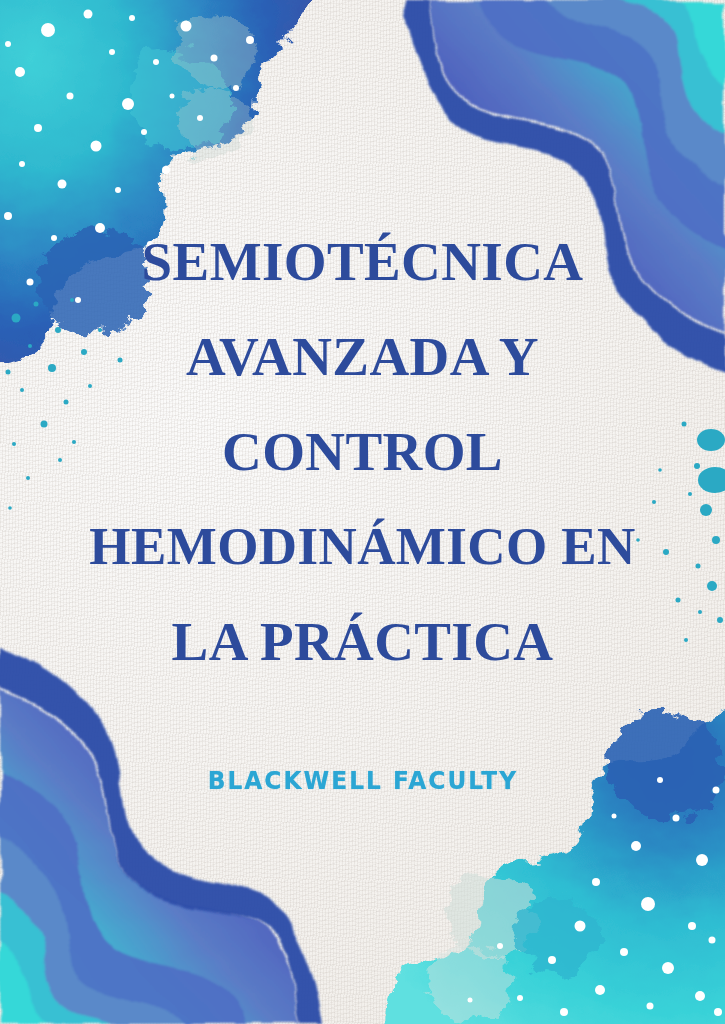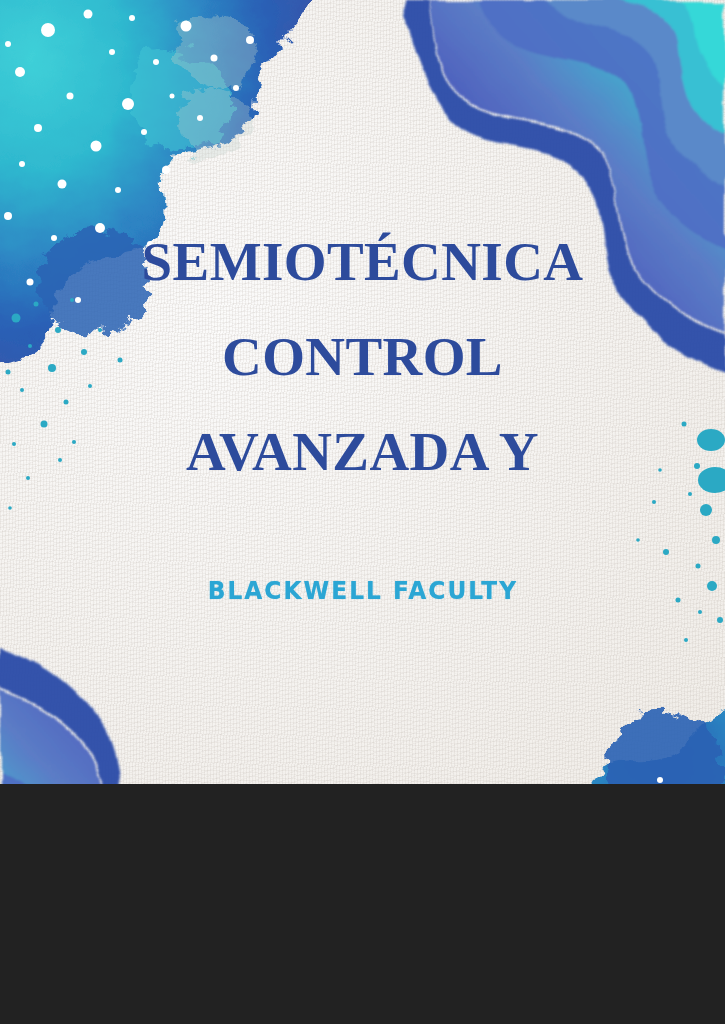--- a/index.html
+++ b/index.html
@@ -1,20 +1,20 @@
 <!DOCTYPE html>
 <html><head>
 <meta charset="utf-8">
 <style>
   html,body{margin:0;padding:0;background:#222;}
   *{box-sizing:border-box;}
 
   #cover{
     position:relative;
-    width:725px;height:784px;
+    width:725px;height:1024px;
     overflow:hidden;
     background:#f6f3ef;
     font-family:"Liberation Serif", serif;
   }
 
   
   .paper{
     position:absolute;inset:0;
     background-color:#f7f4f0;
     background-image:
@@ -349,20 +349,22 @@
   </svg>
 
   <svg class="grain" viewBox="0 0 725 1024" preserveAspectRatio="none">
     <rect width="725" height="1024" filter="url(#grainF)" fill="#ffffff"></rect>
   </svg>
 
   <div class="text-layer">
 
     <h1 class="title">
       <span class="ln">SEMIOTÉCNICA</span>
+      <span class="ln">AVANZADA Y</span>
       <span class="ln">CONTROL</span>
-      <span class="ln">AVANZADA Y</span>
+      <span class="ln wide">HEMODINÁMICO EN</span>
+      <span class="ln">LA PRÁCTICA</span>
     </h1>
 
     <div class="author">BLACKWELL FACULTY</div>
   </div>
 
 </div>
 
 </body></html>

